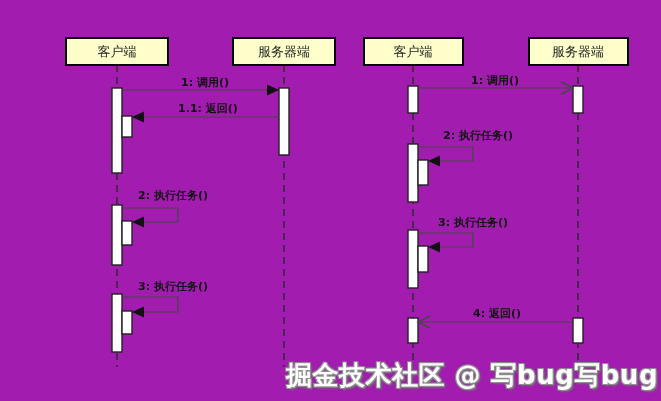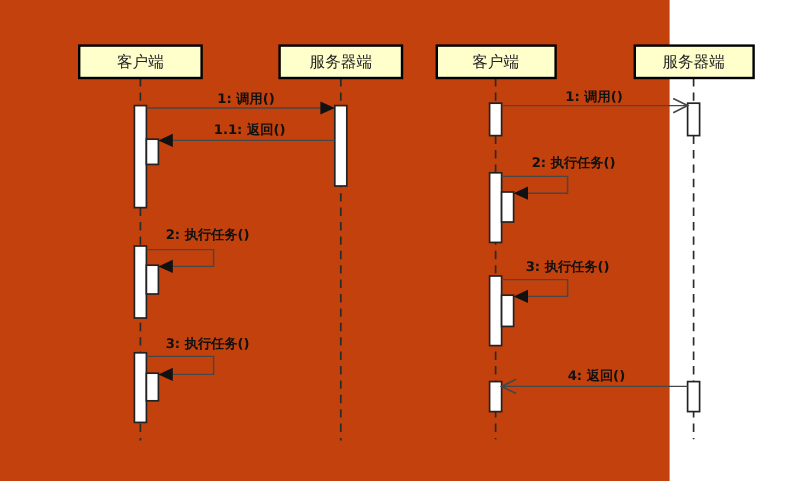--- a/index.html
+++ b/index.html
@@ -6,23 +6,23 @@
     margin: 0;
     padding: 0;
     width: 661px;
     height: 401px;
     background: #ffffff;
     overflow: hidden;
     font-family: "DejaVu Sans", "Liberation Sans", sans-serif;
   }
   .canvas {
     position: relative;
-    width: 558px;
+    width: 661px;
     height: 401px;
-    background: #c2410c;
+    background: #a21caf;
     text-align: right;
   }
   svg { display: block; }
 
   .lifeline {
     stroke: #2a2a2a;
     stroke-width: 1.4;
     stroke-dasharray: 7 5;
   }
   .actor-rect {
@@ -165,13 +165,14 @@
       </g>
 
       <g>
         <line class="msg-line" x1="573" y1="322" x2="418" y2="322"></line>
         <polyline class="open-arrow" points="430,316 418,322 430,328"></polyline>
         <text class="msg-label" x="497" y="317">4: 返回()</text>
       </g>
     </g>
   </svg>
 
+  <div class="watermark">掘金技术社区 @ 写bug写bug</div>
 </div>
 
 </body></html>

